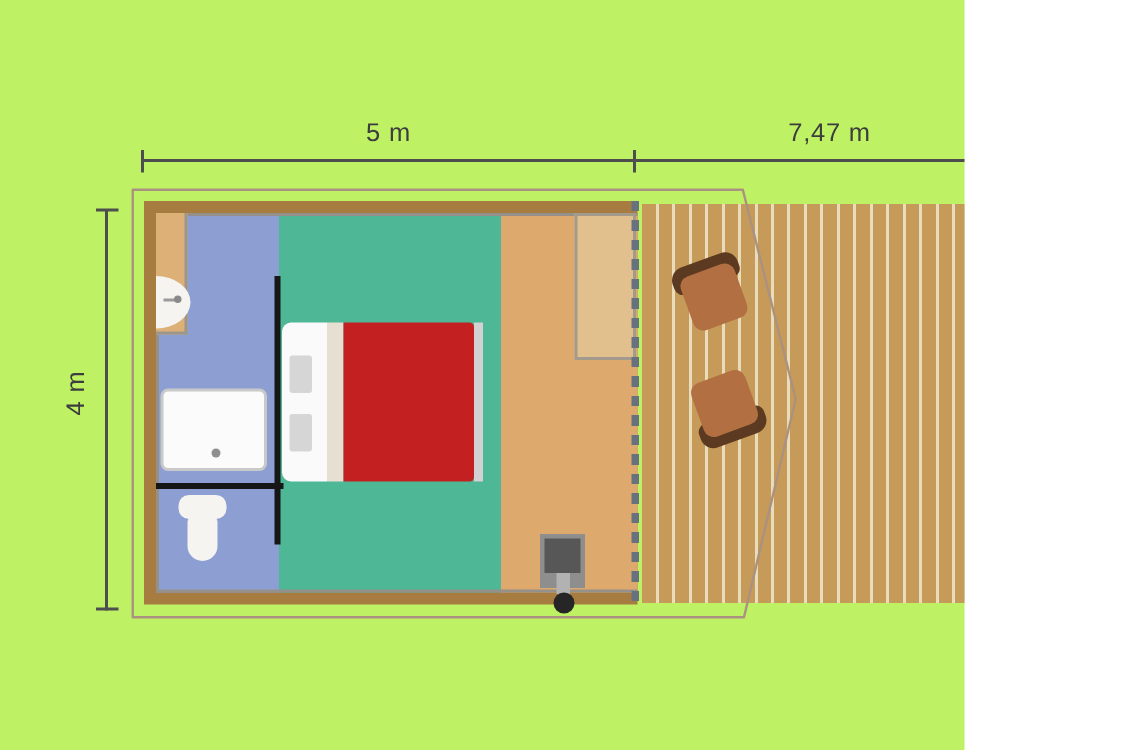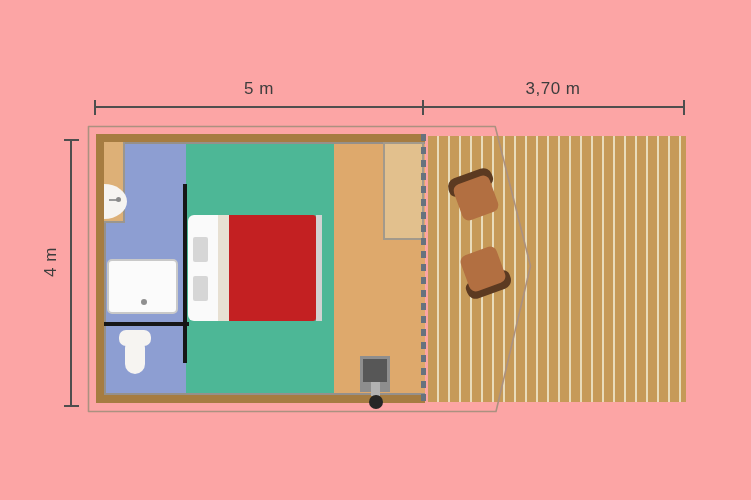--- a/index.html
+++ b/index.html
@@ -1,17 +1,17 @@
 <!DOCTYPE html>
 <html style="--c-wall: #a67c41; --c-outline: #ab9180; --c-bathroom: #8d9ed2; --c-bedroom: #4db796; --c-living: #dea96c; --c-vanity: #ddb077; --c-sideboard: #e2c08d; --c-deck_plank: #c69a58; --c-deck_gap: #e9dcba; --c-partition: #161616; --c-bed_red: #c32022; --c-bed_white: #fafafa; --c-bed_fold: #e7e0d2; --c-bed_foot: #d2d2d2; --c-pillow: #d6d6d6; --c-fixture: #f6f4f1; --c-chair_seat: #b26f41; --c-chair_back: #5c3a21; --c-stove_outer: #8e8e8e; --c-stove_inner: #575757; --c-stove_pipe: #b2b2b2; --c-stove_dot: #262626; --c-dash: #67727e; --c-dim_line: #4e4e4e; --c-dim_text: #3d3d3d;"><head>
 <meta charset="utf-8">
 <style>
   html,body{margin:0;padding:0;}
   .canvas{
-    position:relative;width:751px;height:500px;background:#fca5a5;overflow:hidden;
+    position:relative;width:643px;height:500px;background:#bef264;overflow:hidden;
     font-family:"Liberation Sans", sans-serif;
     text-decoration:underline;
   }
 
   
   .dim-line-h{position:absolute;height:2px;background:var(--c-dim_line,#4e4e4e);z-index:6;}
   .dim-line-v{position:absolute;width:2px;background:var(--c-dim_line,#4e4e4e);z-index:6;}
   .tick-v{position:absolute;width:2px;height:15px;background:var(--c-dim_line,#4e4e4e);z-index:6;}
   .tick-h{position:absolute;width:15px;height:2px;background:var(--c-dim_line,#4e4e4e);z-index:6;}
   .dim-label{
@@ -89,21 +89,21 @@
 </head>
 <body>
 
 <div class="canvas">
 
   <div class="dim-line-h" style="left:95px;top:106px;width:590px;"></div>
   <div class="tick-v" style="left:94px;top:100px;"></div>
   <div class="tick-v" style="left:422px;top:100px;"></div>
   <div class="tick-v" style="left:683px;top:100px;"></div>
   <div class="dim-label" style="left:259px;top:79px;">5 m</div>
-  <div class="dim-label" style="left:553px;top:79px;">3,70 m</div>
+  <div class="dim-label" style="left:553px;top:79px;">7,47 m</div>
 
   <div class="dim-line-v" style="left:70px;top:140px;height:267px;"></div>
   <div class="tick-h" style="left:64px;top:139px;"></div>
   <div class="tick-h" style="left:64px;top:405px;"></div>
   <div class="dim-label rot" style="left:51px;top:262px;">4 m</div>
 
   <div class="deck"></div>
 
   <div class="wall"></div>
 

